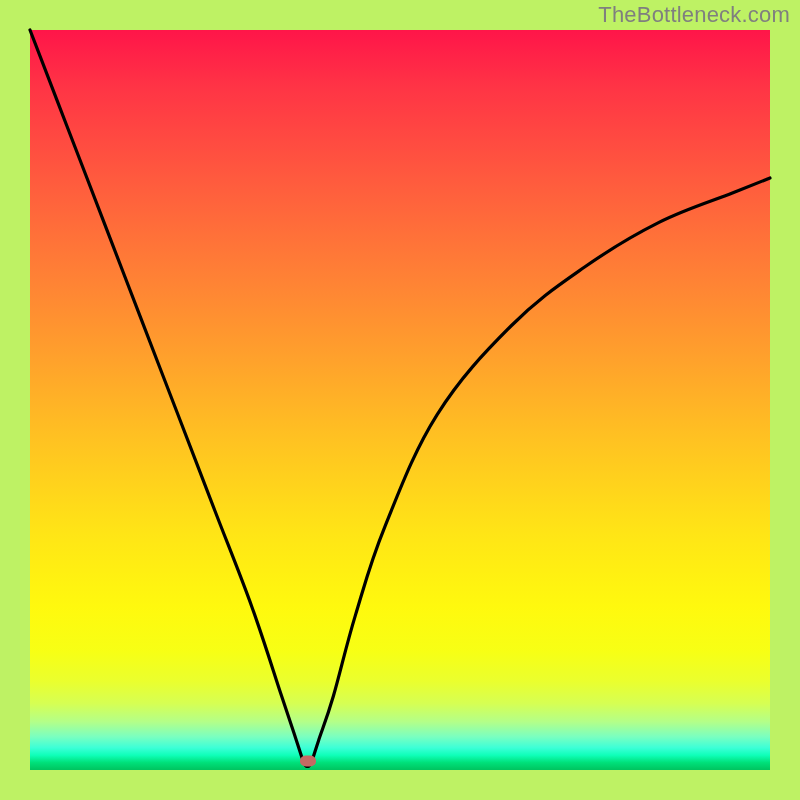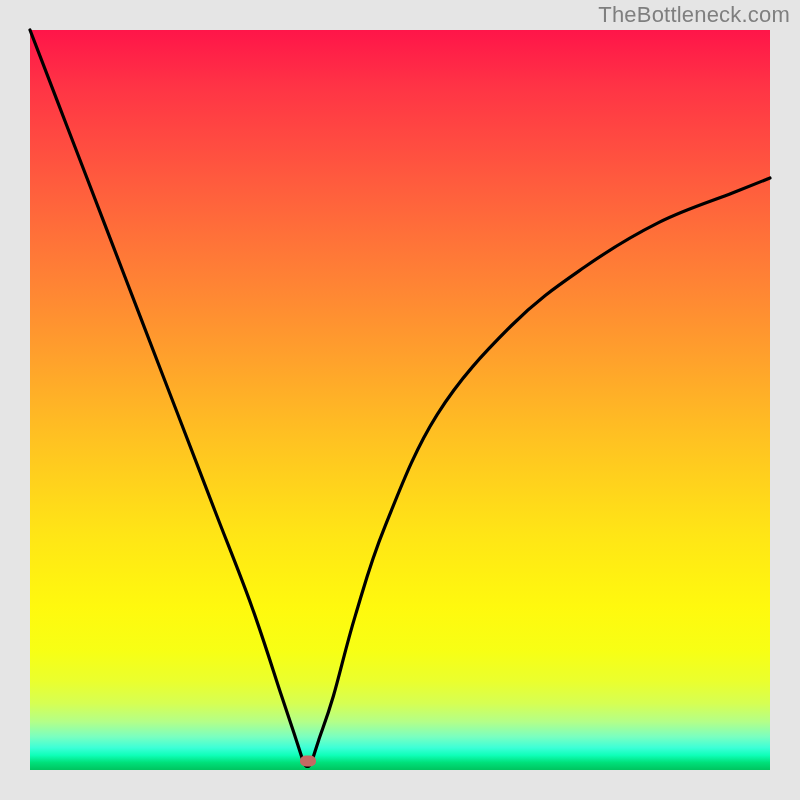--- a/index.html
+++ b/index.html
@@ -8,21 +8,21 @@
     width: 800px;
     height: 800px;
     overflow: hidden;
     font-family: Arial, Helvetica, sans-serif;
     background: #000;
   }
   .stage {
     position: relative;
     width: 800px;
     height: 800px;
-    background: #e5e5e5;
+    background: #bef264;
   }
   .watermark {
     position: absolute;
     top: 2px;
     right: 10px;
     color: #7f7f7f;
     font-size: 22px;
     font-weight: 400;
     letter-spacing: 0.2px;
   }

